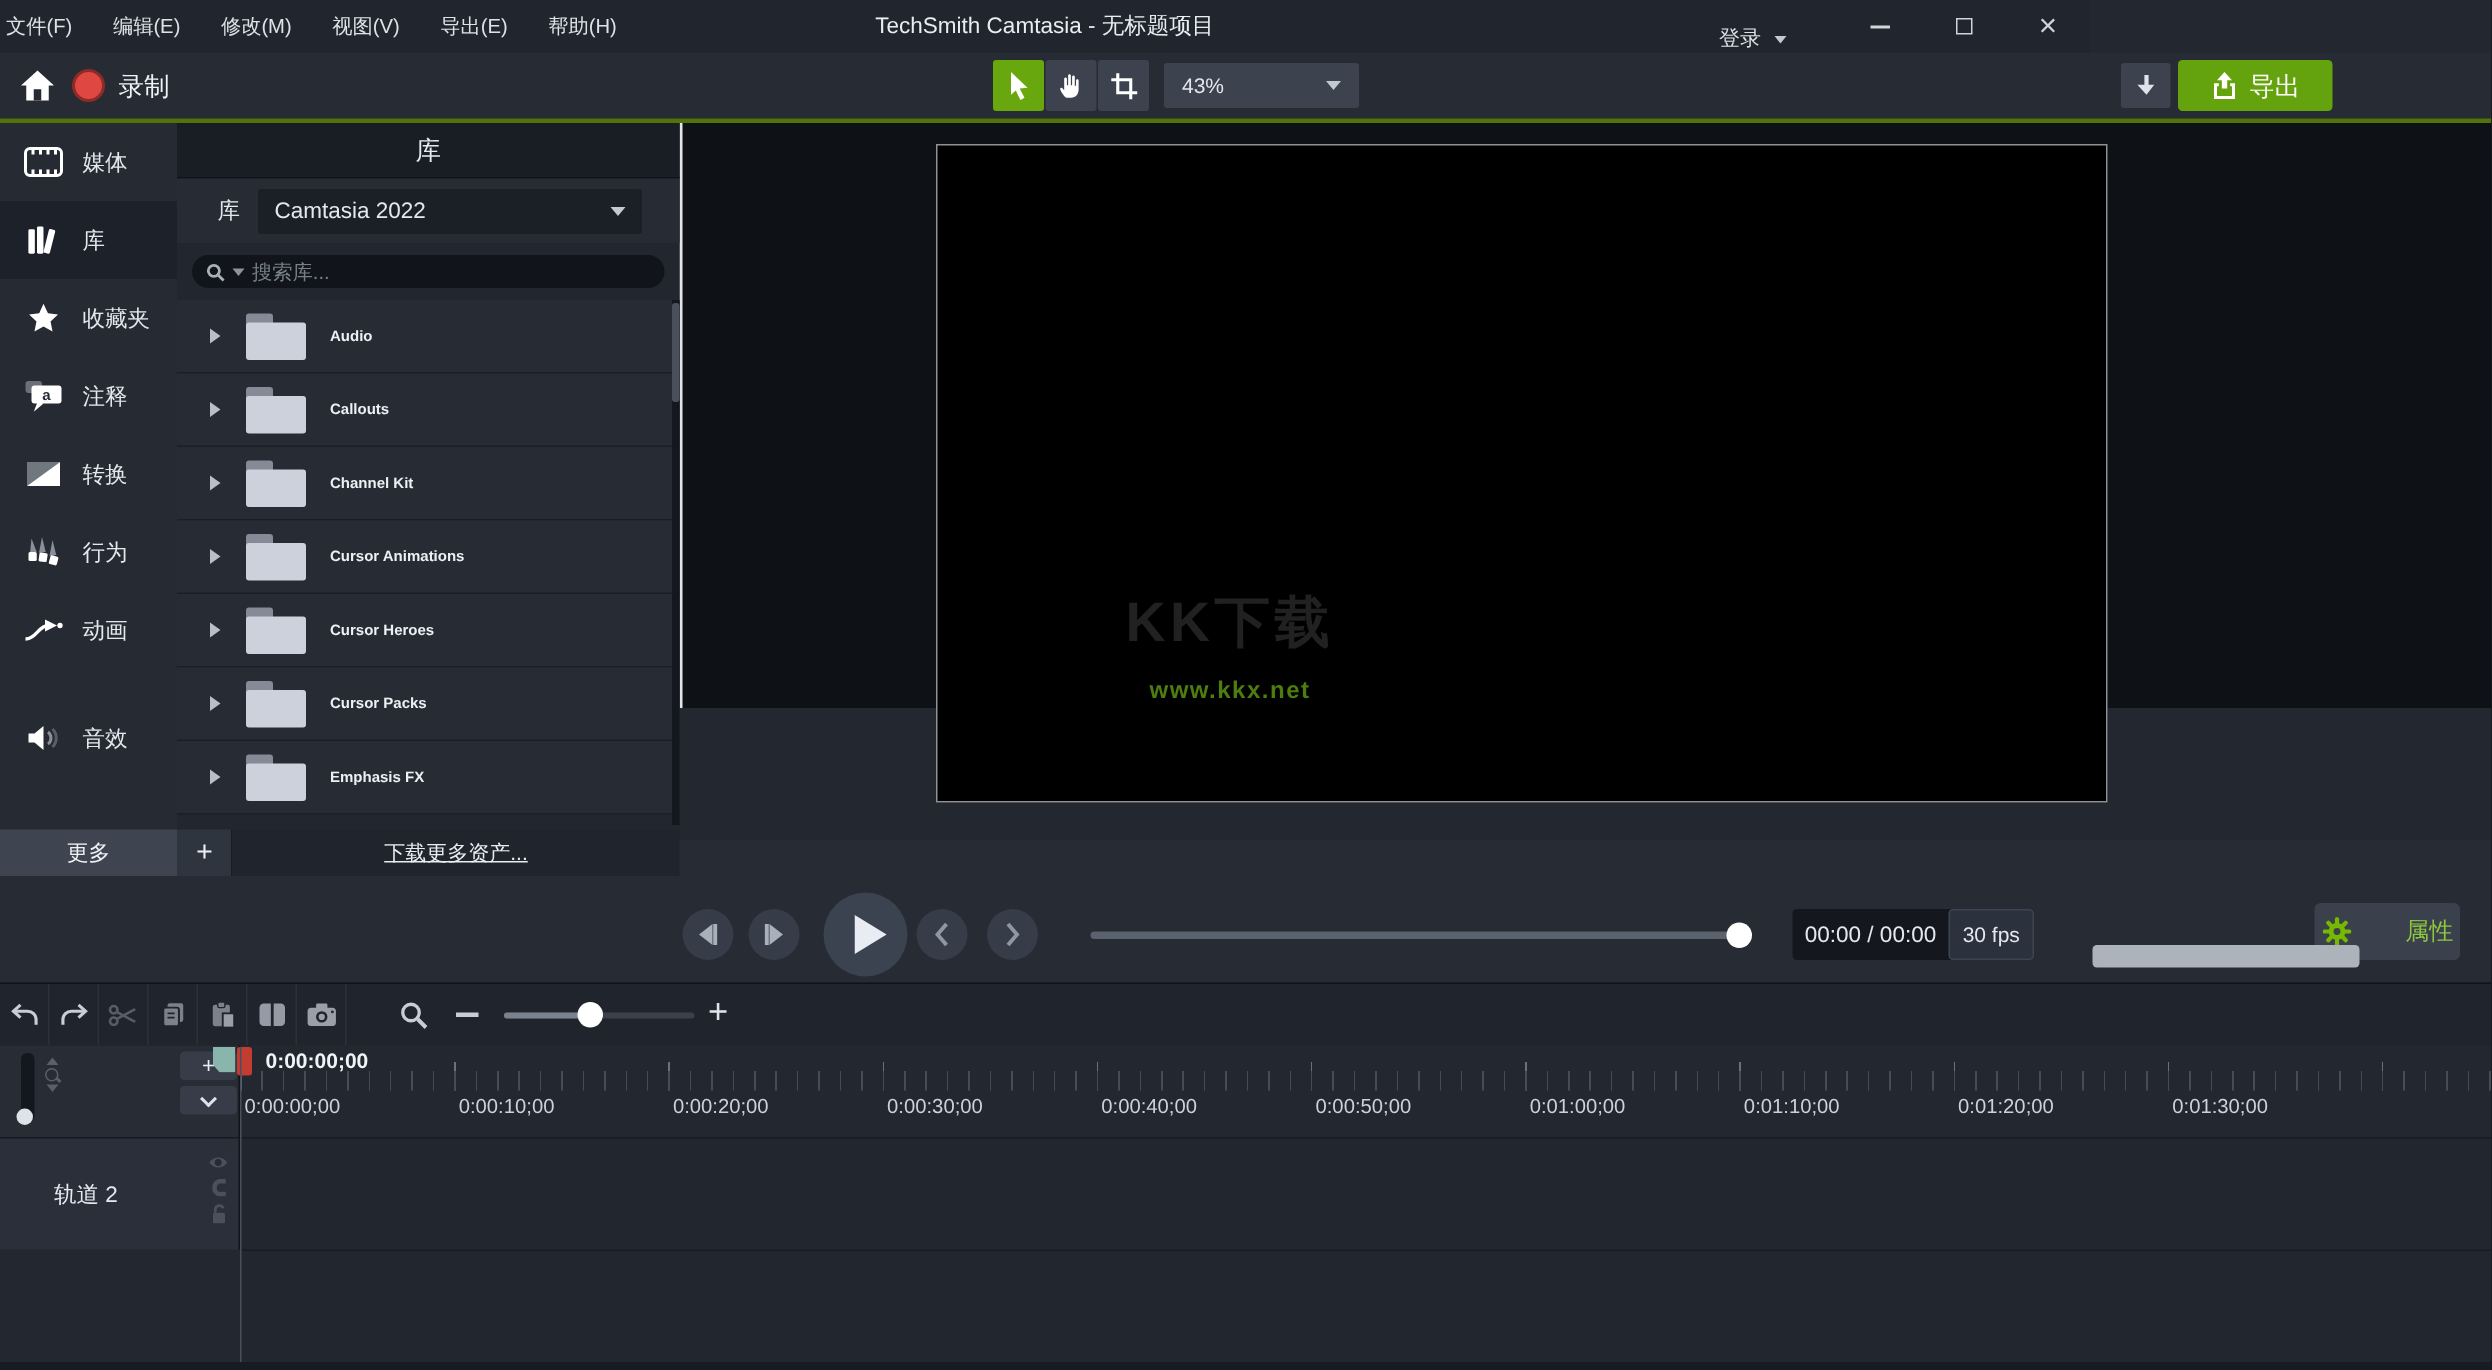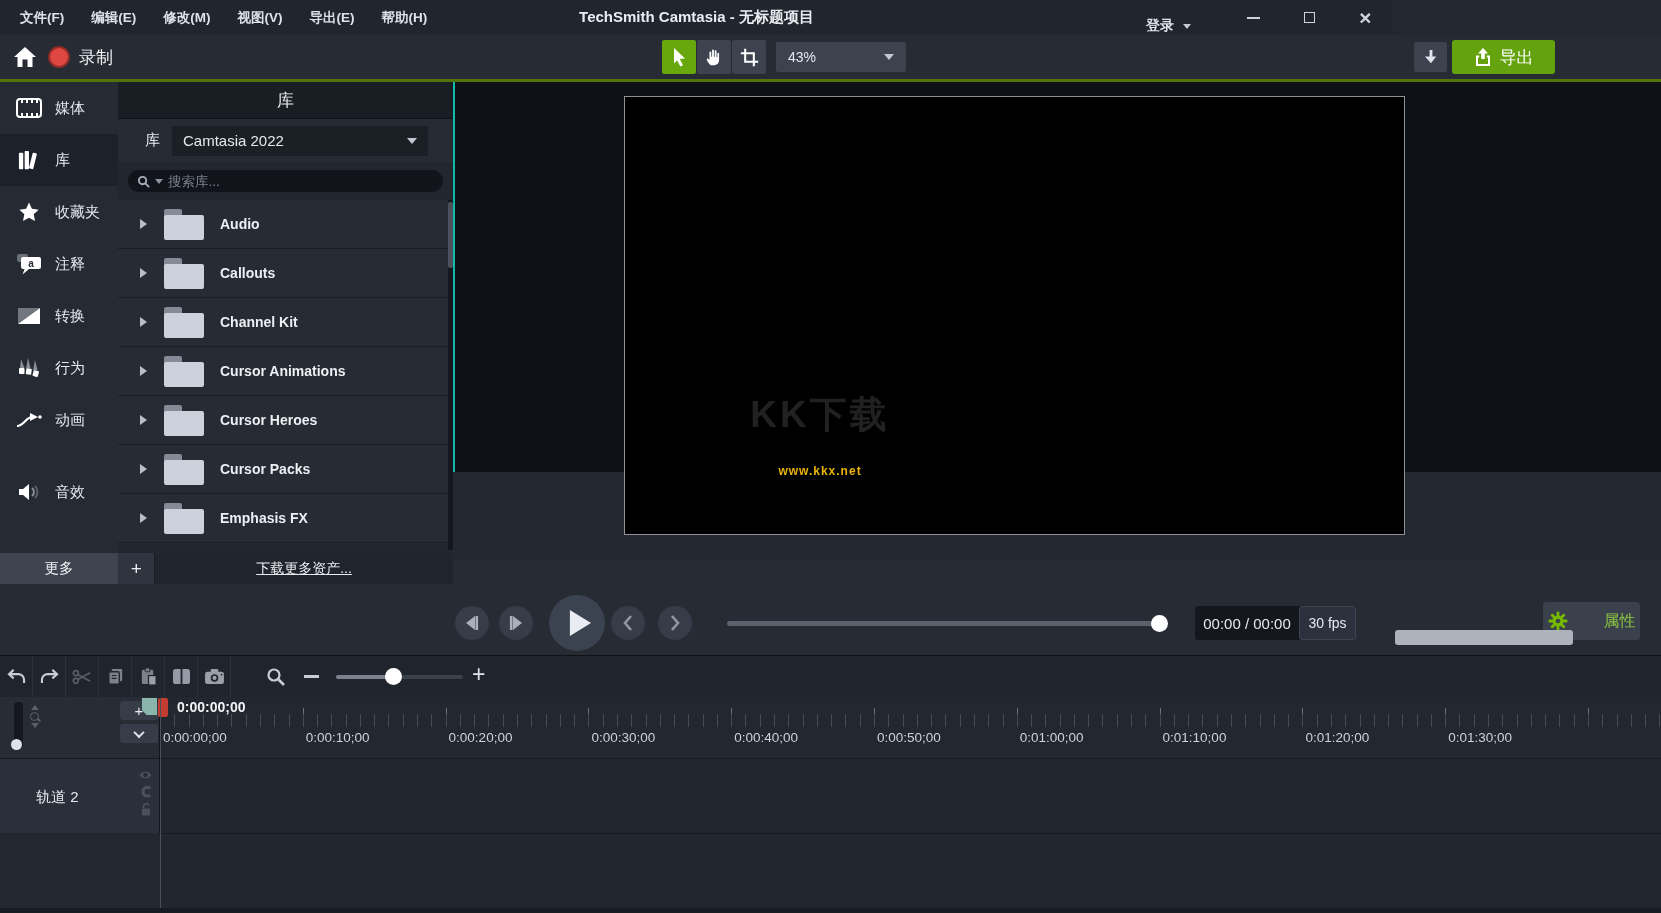--- a/index.html
+++ b/index.html
@@ -1,20 +1,20 @@
 <!DOCTYPE html>
 <html><head>
 <meta charset="utf-8">
 <style>
   * { margin:0; padding:0; box-sizing:border-box; }
   body { background:#0b0d11; font-family:"Liberation Sans","DejaVu Sans",sans-serif; }
   .app { position:relative; width:1661px; height:913px; background:#23272f; overflow:hidden; color:#e4e8ee; }
 
   
-  .titlebar { position:absolute; left:0; top:0; width:1393px; height:35px; background:#21252d; display:flex; align-items:center; padding-left:20px;font-weight:bold; }
+  .titlebar { position:absolute; left:0; top:0; width:1393px; height:35px; background:#21252d; display:flex; align-items:center; padding-left:4px; }
   .menus { display:flex; gap:27px; font-size:13.5px; color:#dde1e8; }
   .menus span { cursor:default; }
   .tb-title { position:absolute; left:50%; top:8px; transform:translateX(-50%); font-size:15px; color:#e9ecf1; white-space:nowrap; }
   .tb-right { position:absolute; right:0; top:0; height:35px; display:flex; align-items:flex-end; }
   .login-box { display:flex; align-items:center; gap:9px; margin-right:34px; font-size:14px; color:#dde1e8; }
   .caret-down { width:0; height:0; border-left:5px solid transparent; border-right:5px solid transparent; border-top:6px solid #c3c9d1; }
   .caret-sm { border-left-width:4px; border-right-width:4px; border-top-width:5px; }
   .win-btn { width:56px; height:35px; display:flex; align-items:center; justify-content:center; }
   .g-min { width:13px; height:2px; background:#cfd3da; }
   .g-max { width:11px; height:11px; border:1.5px solid #cfd3da; }
@@ -51,35 +51,35 @@
   .lib-select { width:256px; height:30px; background:#1b2027; border-radius:2px; display:flex; align-items:center; justify-content:space-between; padding:0 11px; font-size:15px; color:#e4e8ee; }
   .lib-search-row { height:38px; display:flex; align-items:center; padding:0 10px; }
   .search-pill { width:100%; height:22px; background:#11151b; border-radius:11px; display:flex; align-items:center; padding:0 9px; gap:5px; }
   .search-input { flex:1; background:transparent; border:0; outline:none; color:#dde1e8; font-size:13.5px; font-family:inherit; }
   .search-input::placeholder { color:#79808a; }
   .folder-row { height:49px; background:#262b34; border-bottom:1px solid #1a1e26; display:flex; align-items:center; }
   .f-caret { margin-left:22px; width:0; height:0; border-top:5px solid transparent; border-bottom:5px solid transparent; border-left:7px solid #b9bfc7; }
   .folder-ic { position:relative; margin-left:17px; width:40px; height:31px; }
   .folder-ic .tab { position:absolute; left:0; top:0; width:18px; height:10px; background:#848b96; border-radius:2px 2px 0 0; }
   .folder-ic .body { position:absolute; left:0; top:6px; width:40px; height:25px; background:#ccd1db; border-radius:2px; }
-  .f-label { margin-left:16px; font-size:14px; font-weight:bold; color:#ecEff3; color:#eceff3; }
+  .f-label { margin-left:16px; font-size:10px; font-weight:bold; color:#ecEff3; color:#eceff3; }
   .lib-scroll { position:absolute; right:0; top:118px; width:5px; height:350px; background:#14171d; }
   .lib-scroll .thumb { position:absolute; left:0; top:2px; width:5px; height:66px; background:#4a515c; border-radius:2px; }
   .lib-bottom { position:absolute; left:118px; top:553px; width:335px; height:31px; display:flex; z-index:3; }
   .add-btn { width:37px; height:31px; background:#2f353f; border-right:1px solid #171b22; display:flex; align-items:center; justify-content:center; }
   .g-plus::before { content:"+"; font-size:19px; color:#e9ecf1; line-height:1; }
   .dl-more { flex:1; background:#20242c; display:flex; align-items:center; justify-content:center; }
   .dl-more span { font-size:14px; color:#e9ecf0; text-decoration:underline; }
 
   
-  .stage { position:absolute; left:453px; top:82px; width:1208px; height:390px; background:#0e1116; border-left:2px solid #14b8a6; z-index:1; }
+  .stage { position:absolute; left:453px; top:82px; width:1208px; height:390px; background:#0e1116; border-left:2px solid #e5e5e5; z-index:1; }
   .canvas { position:absolute; left:169px; top:14px; width:781px; height:439px; background:#000; border:1px solid #8f9196; }
   .wm { position:absolute; left:90px; top:293px; width:210px; text-align:center; }
   .wm-t { font-size:37px; font-weight:bold; color:#212121; letter-spacing:3px; }
-  .wm-u { font-size:12px; font-weight:bold; color:#eab308; margin-top:24px; letter-spacing:1px; }
+  .wm-u { font-size:16px; font-weight:bold; color:#4d7c0f; margin-top:12px; letter-spacing:1px; }
 
   
   .playbar { position:absolute; left:0; top:560px; width:1661px; height:95px; background:#262b34; z-index:0; }
   .pb-btn { position:absolute; width:34px; height:34px; border-radius:50%; background:#363d48; display:flex; align-items:center; justify-content:center; }
   .pb-play { position:absolute; width:56px; height:56px; border-radius:50%; background:#3b4350; display:flex; align-items:center; justify-content:center; }
   .pb-track { position:absolute; left:727px; top:61px; width:432px; height:5px; background:#5a626d; border-radius:3px; }
   .pb-handle { position:absolute; left:1151px; top:55px; width:17px; height:17px; border-radius:50%; background:#fff; }
   .pb-timebox { position:absolute; left:1195px; top:46px; width:161px; height:34px; background:#14181e; border-radius:3px; display:flex; align-items:center; }
   .pb-time { flex:1; text-align:center; font-size:15px; color:#e4e8ee; }
   .pb-fps { width:57px; height:34px; background:#2c323d; border:1px solid #3e4550; border-radius:3px; display:flex; align-items:center; justify-content:center; font-size:14px; color:#e4e8ee; }

